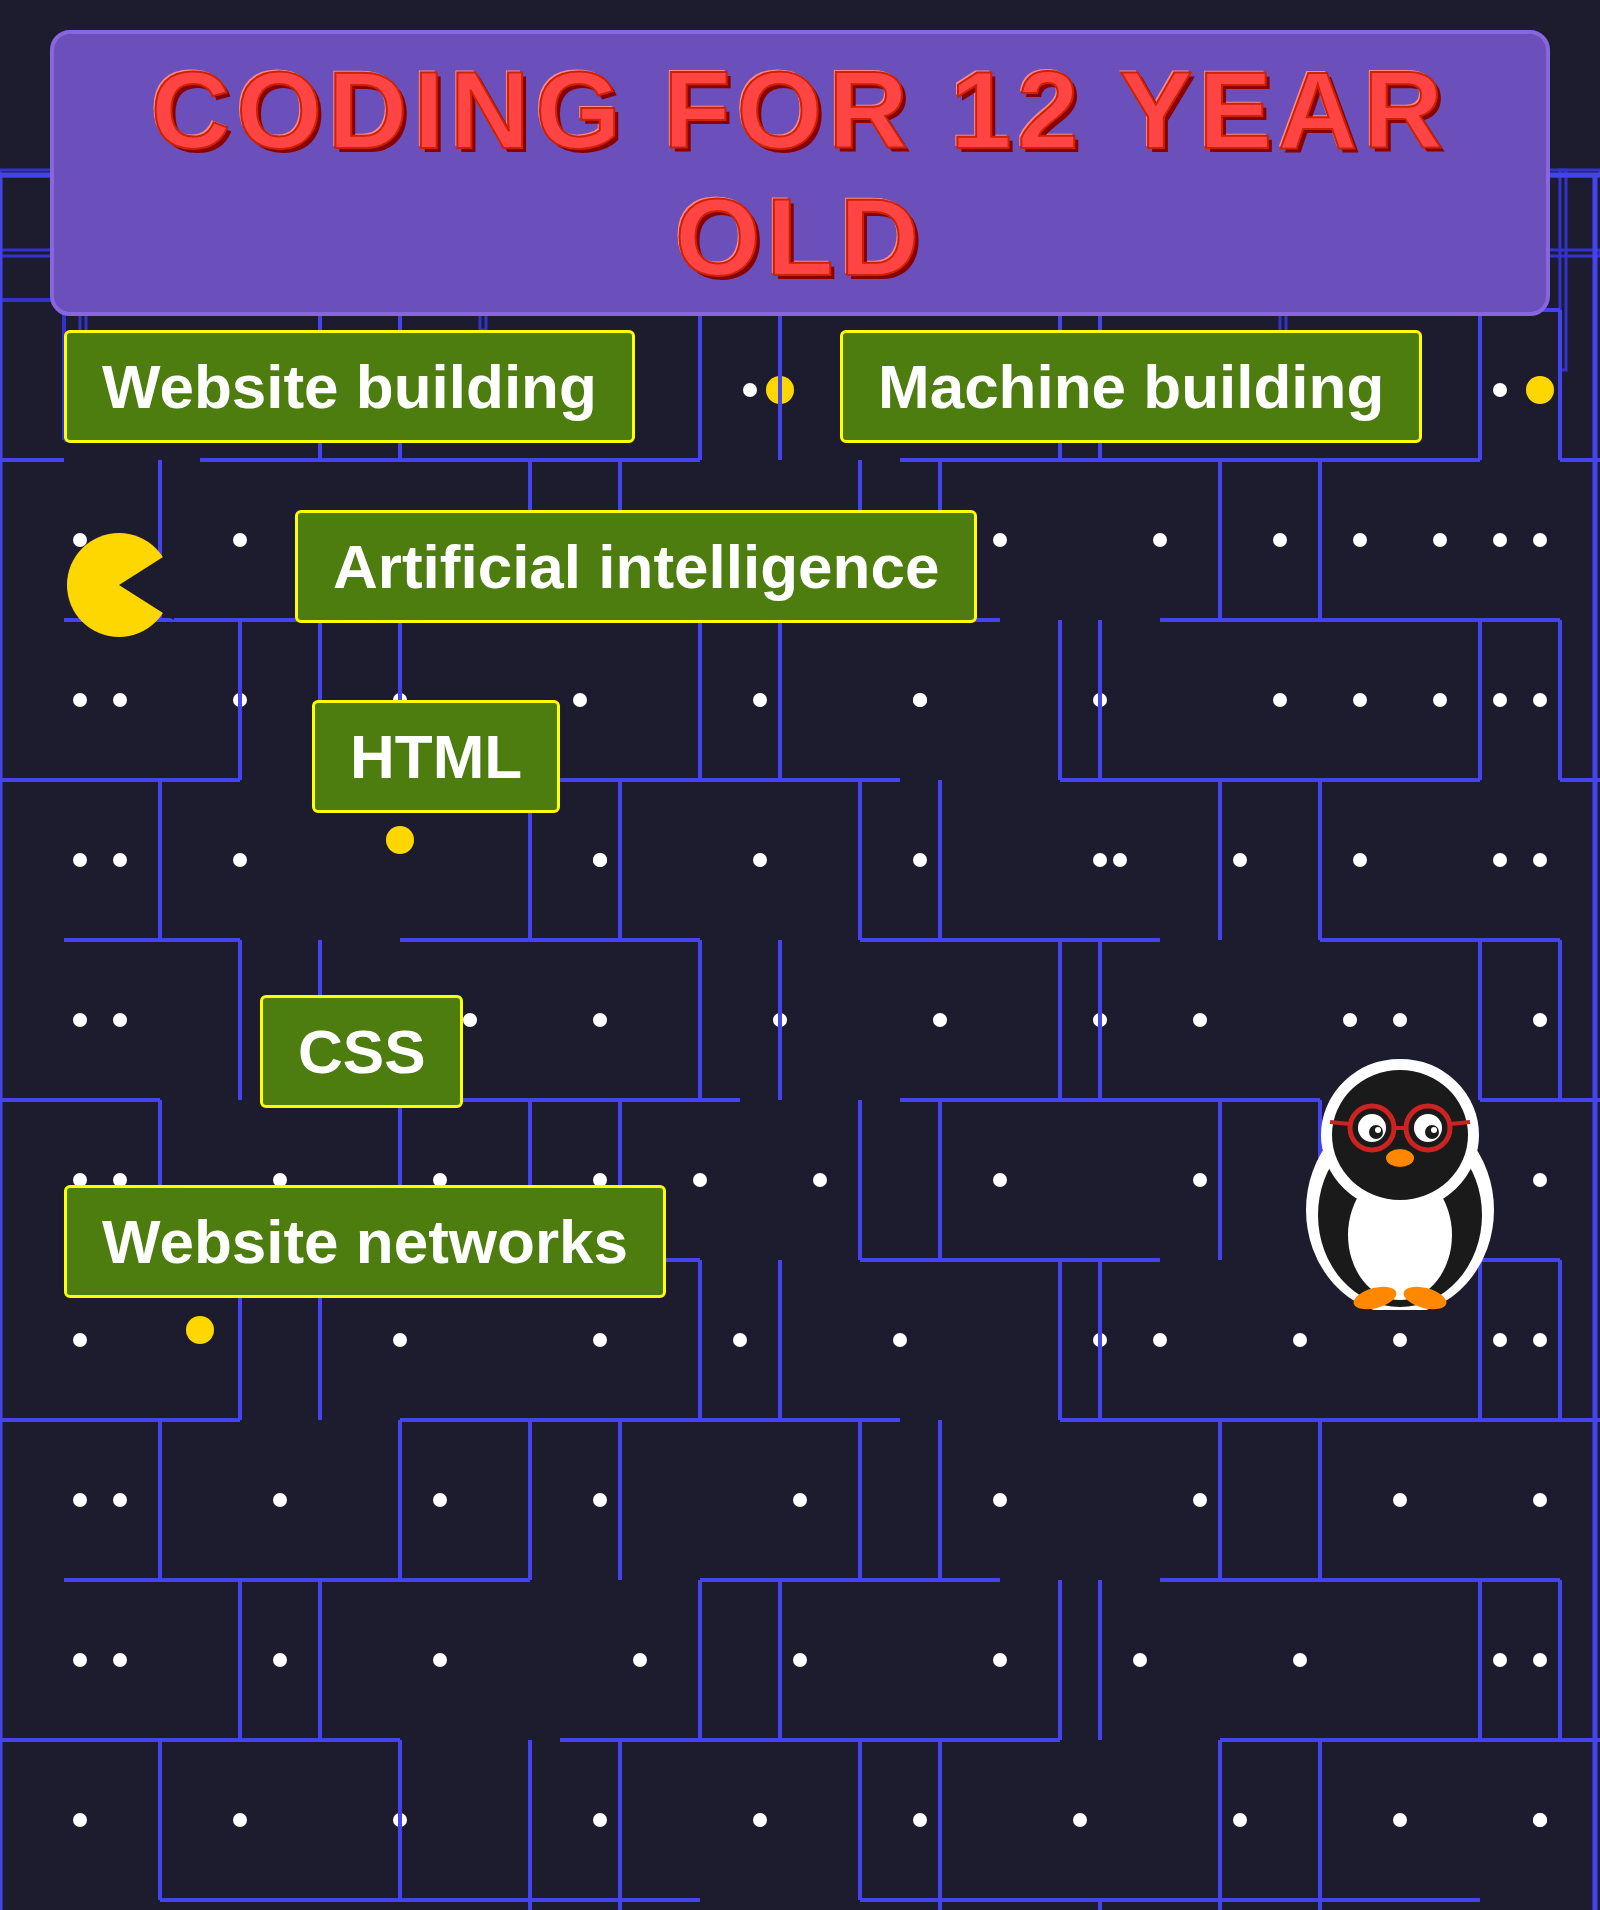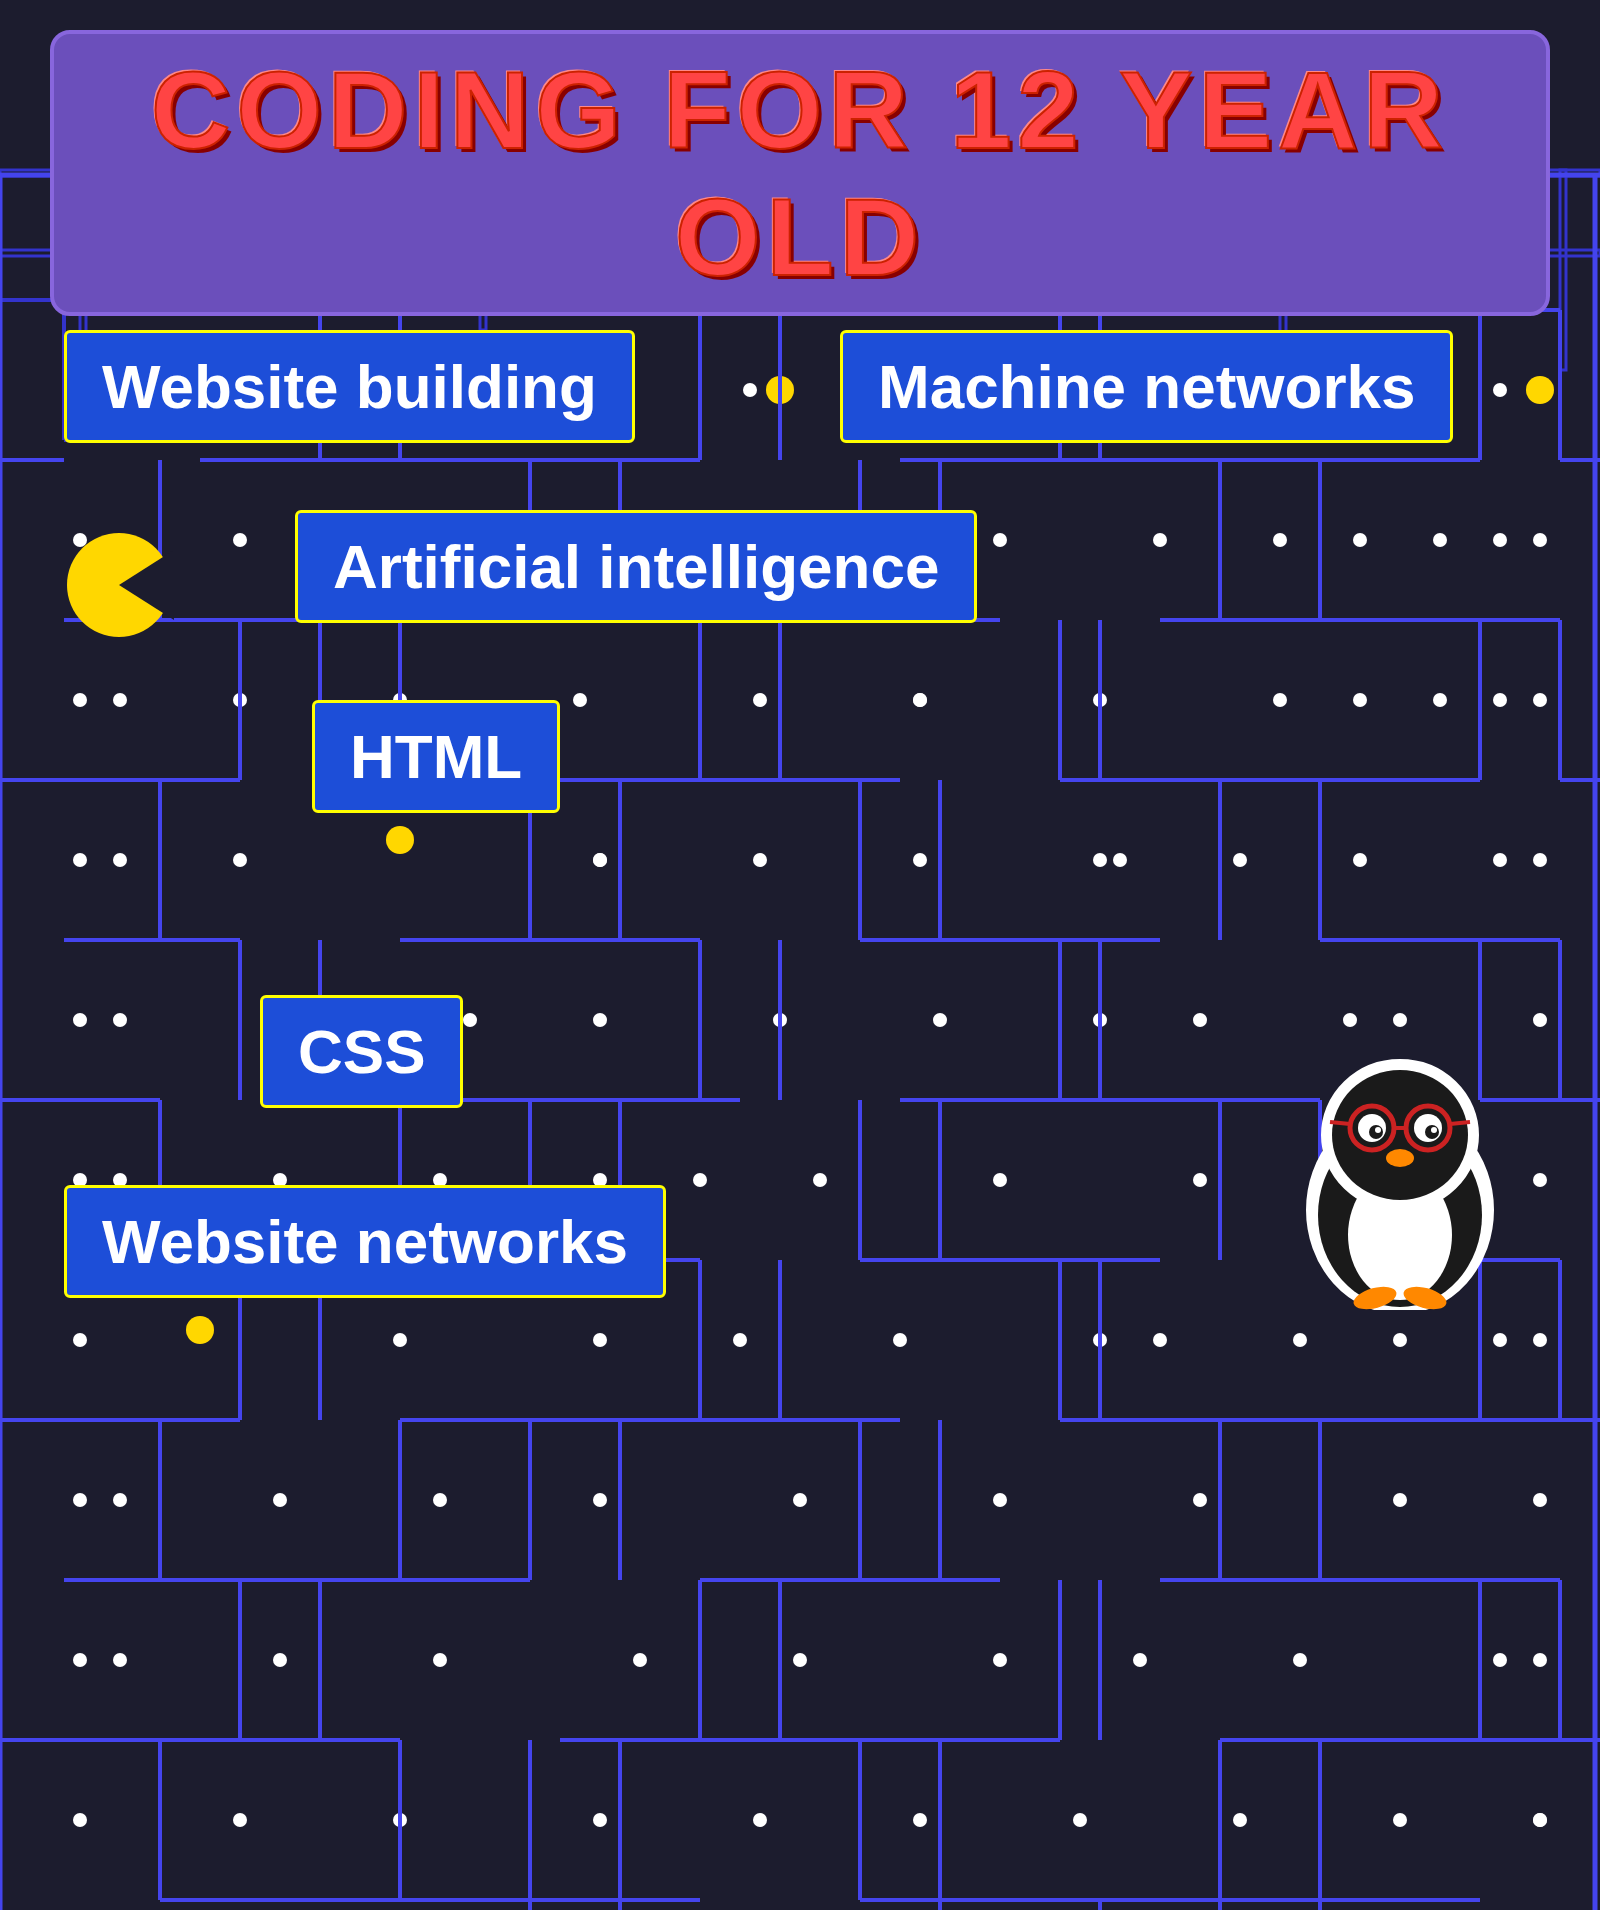--- a/index.html
+++ b/index.html
@@ -44,21 +44,21 @@
       text-transform: uppercase;
       letter-spacing: 6px;
       text-shadow: 4px 4px 0 #880000, -2px -2px 0 #ff8888;
       
       -webkit-text-stroke: 2px #cc2200;
     }
 
     
     .topic-label {
       position: absolute;
-      background: #1d4ed8;
+      background: #4d7c0f;
       border: 3px solid #ffff00;
       border-radius: 6px;
       padding: 18px 35px;
       z-index: 10;
     }
 
     .topic-label span {
       font-size: 62px;
       font-weight: bold;
       color: #fff;
@@ -450,21 +450,21 @@
     <circle cx="55" cy="55" r="52" fill="#FFD700"></circle>
     <polygon points="55,55 110,20 110,90" fill="#1c1c2e"></polygon>
   </svg>
 </div>
 
 <div class="topic-label" style="left: 64px; top: 330px;">
   <span>Website building</span>
 </div>
 
 <div class="topic-label" style="left: 840px; top: 330px;">
-  <span>Machine networks</span>
+  <span>Machine building</span>
 </div>
 
 <div class="topic-label" style="left: 295px; top: 510px;">
   <span>Artificial intelligence</span>
 </div>
 
 <div class="topic-label" style="left: 280px; top: 700px; margin-left: 32px;">
   <span>HTML</span>
 </div>
 

